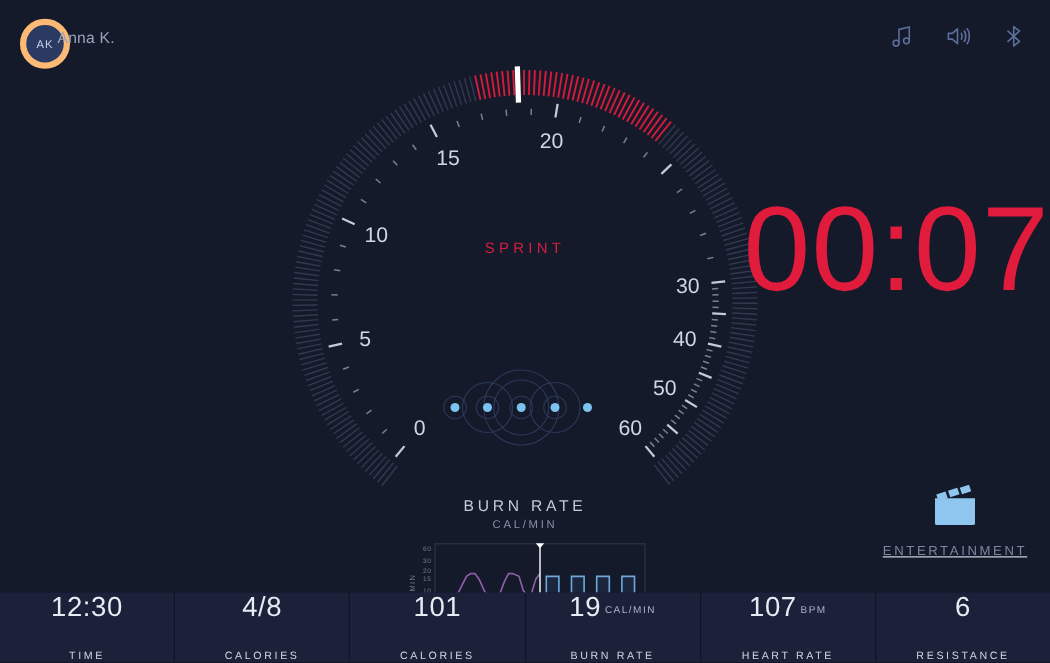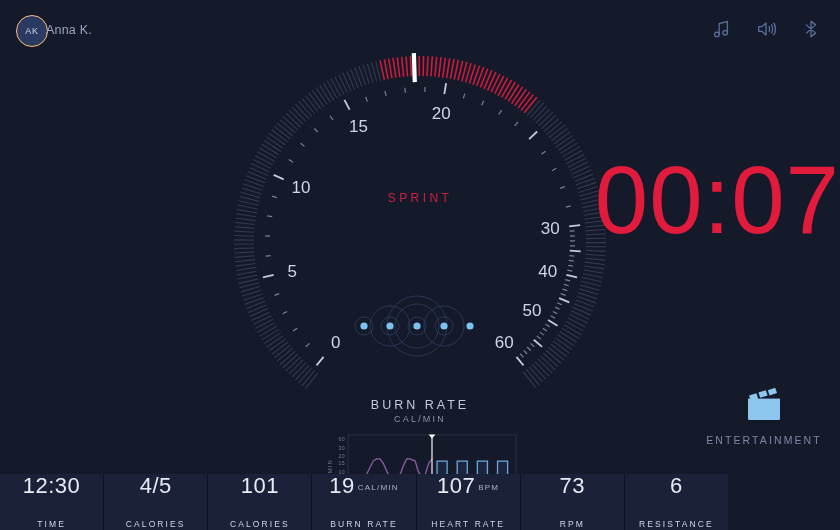--- a/index.html
+++ b/index.html
@@ -28,21 +28,21 @@
     left: 0; top: 0;
     width: 840px; height: 60px;
     background: #151a2b;
   }
   .avatar {
     position: absolute;
     left: 16px; top: 15px;
     width: 30px; height: 30px;
     border-radius: 50%;
     background: #2b3a63;
-    border: 1px solid #fdba74;
+    border: 5px solid #fdba74;
     color: #c9d3ea;
     font-size: 9px;
     letter-spacing: 0.8px;
     display: flex;
     align-items: center;
     justify-content: center;
   }
   .username {
     position: absolute;
     left: 46px; top: 23px;
@@ -128,34 +128,35 @@
     width: 198px; height: 78px;
   }
 
   
   .entertainment {
     position: absolute;
     left: 700px; top: 388px;
     width: 128px;
     text-align: center;
     cursor: pointer;
+    text-decoration: underline;
   }
   .ent-icon { width: 128px; height: 34px; }
   .ent-label {
     margin-top: 8px;
     font-size: 10.5px;
     letter-spacing: 2.1px;
     color: #7c87a3;
   }
 
   
   .stats {
     position: absolute;
     left: 0; bottom: 0;
-    width: 728px; height: 56px;
+    width: 840px; height: 56px;
     display: flex;
     background: #10142a;
   }
   .stat {
     flex: 1 1 0;
     background: #1b2139;
     margin-right: 1px;
     position: relative;
     display: flex;
     flex-direction: column;
@@ -579,38 +580,34 @@
     </svg>
     <div class="ent-label">ENTERTAINMENT</div>
   </div>
 
   <div class="stats" id="stats-bar">
       <div class="stat">
         <div class="stat-value">12:30</div>
         <div class="stat-label">TIME</div>
       </div>
       <div class="stat">
-        <div class="stat-value">4/5</div>
+        <div class="stat-value">4/8</div>
         <div class="stat-label">CALORIES</div>
       </div>
       <div class="stat">
         <div class="stat-value">101</div>
         <div class="stat-label">CALORIES</div>
       </div>
       <div class="stat">
         <div class="stat-value">19<span class="unit">CAL/MIN</span></div>
         <div class="stat-label">BURN RATE</div>
       </div>
       <div class="stat">
         <div class="stat-value">107<span class="unit">BPM</span></div>
         <div class="stat-label">HEART RATE</div>
       </div>
       <div class="stat">
-        <div class="stat-value">73</div>
-        <div class="stat-label">RPM</div>
-      </div>
-      <div class="stat">
         <div class="stat-value">6</div>
         <div class="stat-label">RESISTANCE</div>
       </div>
     </div>
 
 </div>
 
 </body></html>

